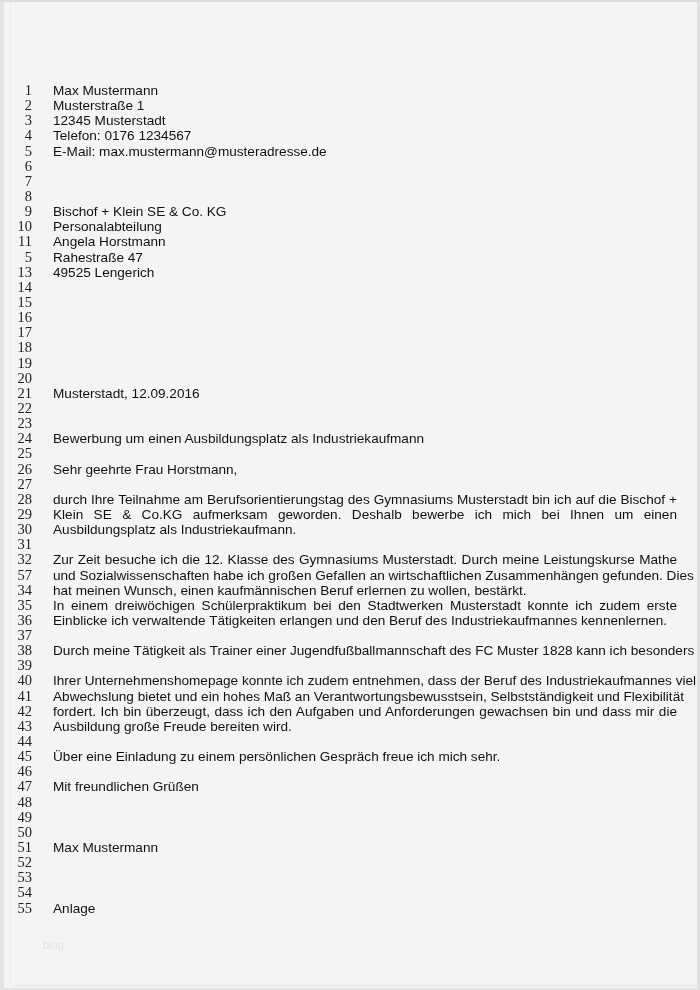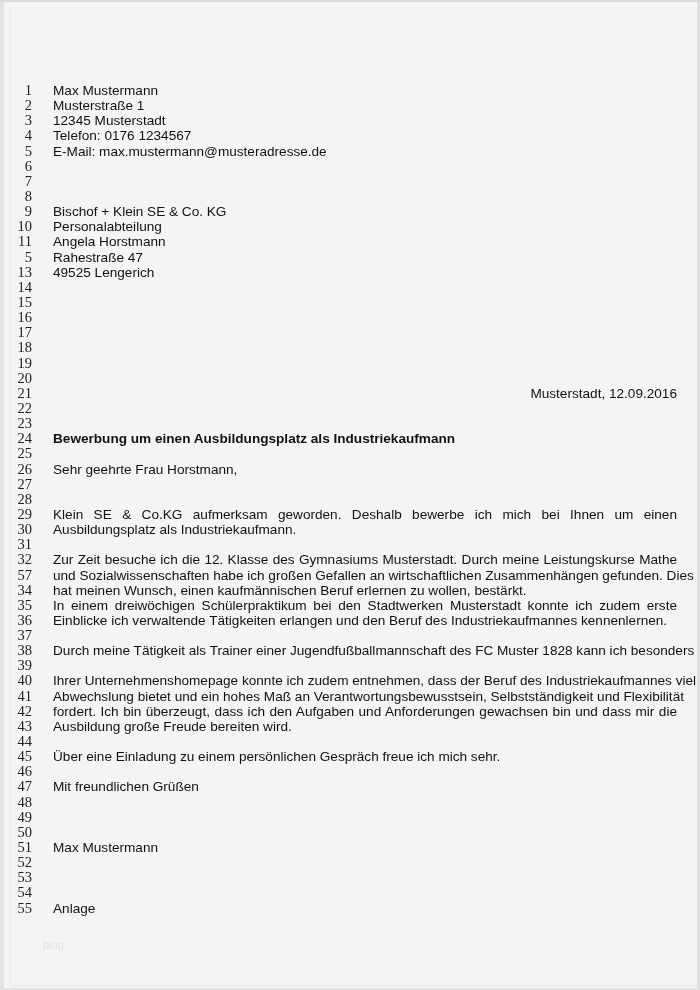--- a/index.html
+++ b/index.html
@@ -69,24 +69,24 @@
       width: 624px;
       font-family: "Liberation Sans", sans-serif;
       font-size: 13.6px;
       color: #111;
     }
     .txt.justify {
       text-align: justify;
       text-align-last: justify;
     }
     .txt.right {
-      text-align: right;
+      text-align: left;
     }
     .txt.bold {
-      font-weight: bold;
+      font-weight: normal;
     }
     .watermark {
       position: absolute;
       left: 39px;
       top: 937px;
       font-family: "Liberation Sans", sans-serif;
       font-size: 11px;
       color: #e2e2e2;
     }
   </style>
@@ -201,20 +201,21 @@
     <div class="line">
         <span class="ln">26</span>
         <span class="txt">Sehr geehrte Frau Horstmann,</span>
       </div>
     <div class="line">
         <span class="ln">27</span>
         <span class="txt"></span>
       </div>
     <div class="line">
         <span class="ln">28</span>
+        <span class="txt justify">durch Ihre Teilnahme am Berufsorientierungstag des Gymnasiums Musterstadt bin ich auf die Bischof +</span>
       </div>
     <div class="line">
         <span class="ln">29</span>
         <span class="txt justify">Klein SE &amp; Co.KG aufmerksam geworden. Deshalb bewerbe ich mich bei Ihnen um einen</span>
       </div>
     <div class="line">
         <span class="ln">30</span>
         <span class="txt">Ausbildungsplatz als Industriekaufmann.</span>
       </div>
     <div class="line">

